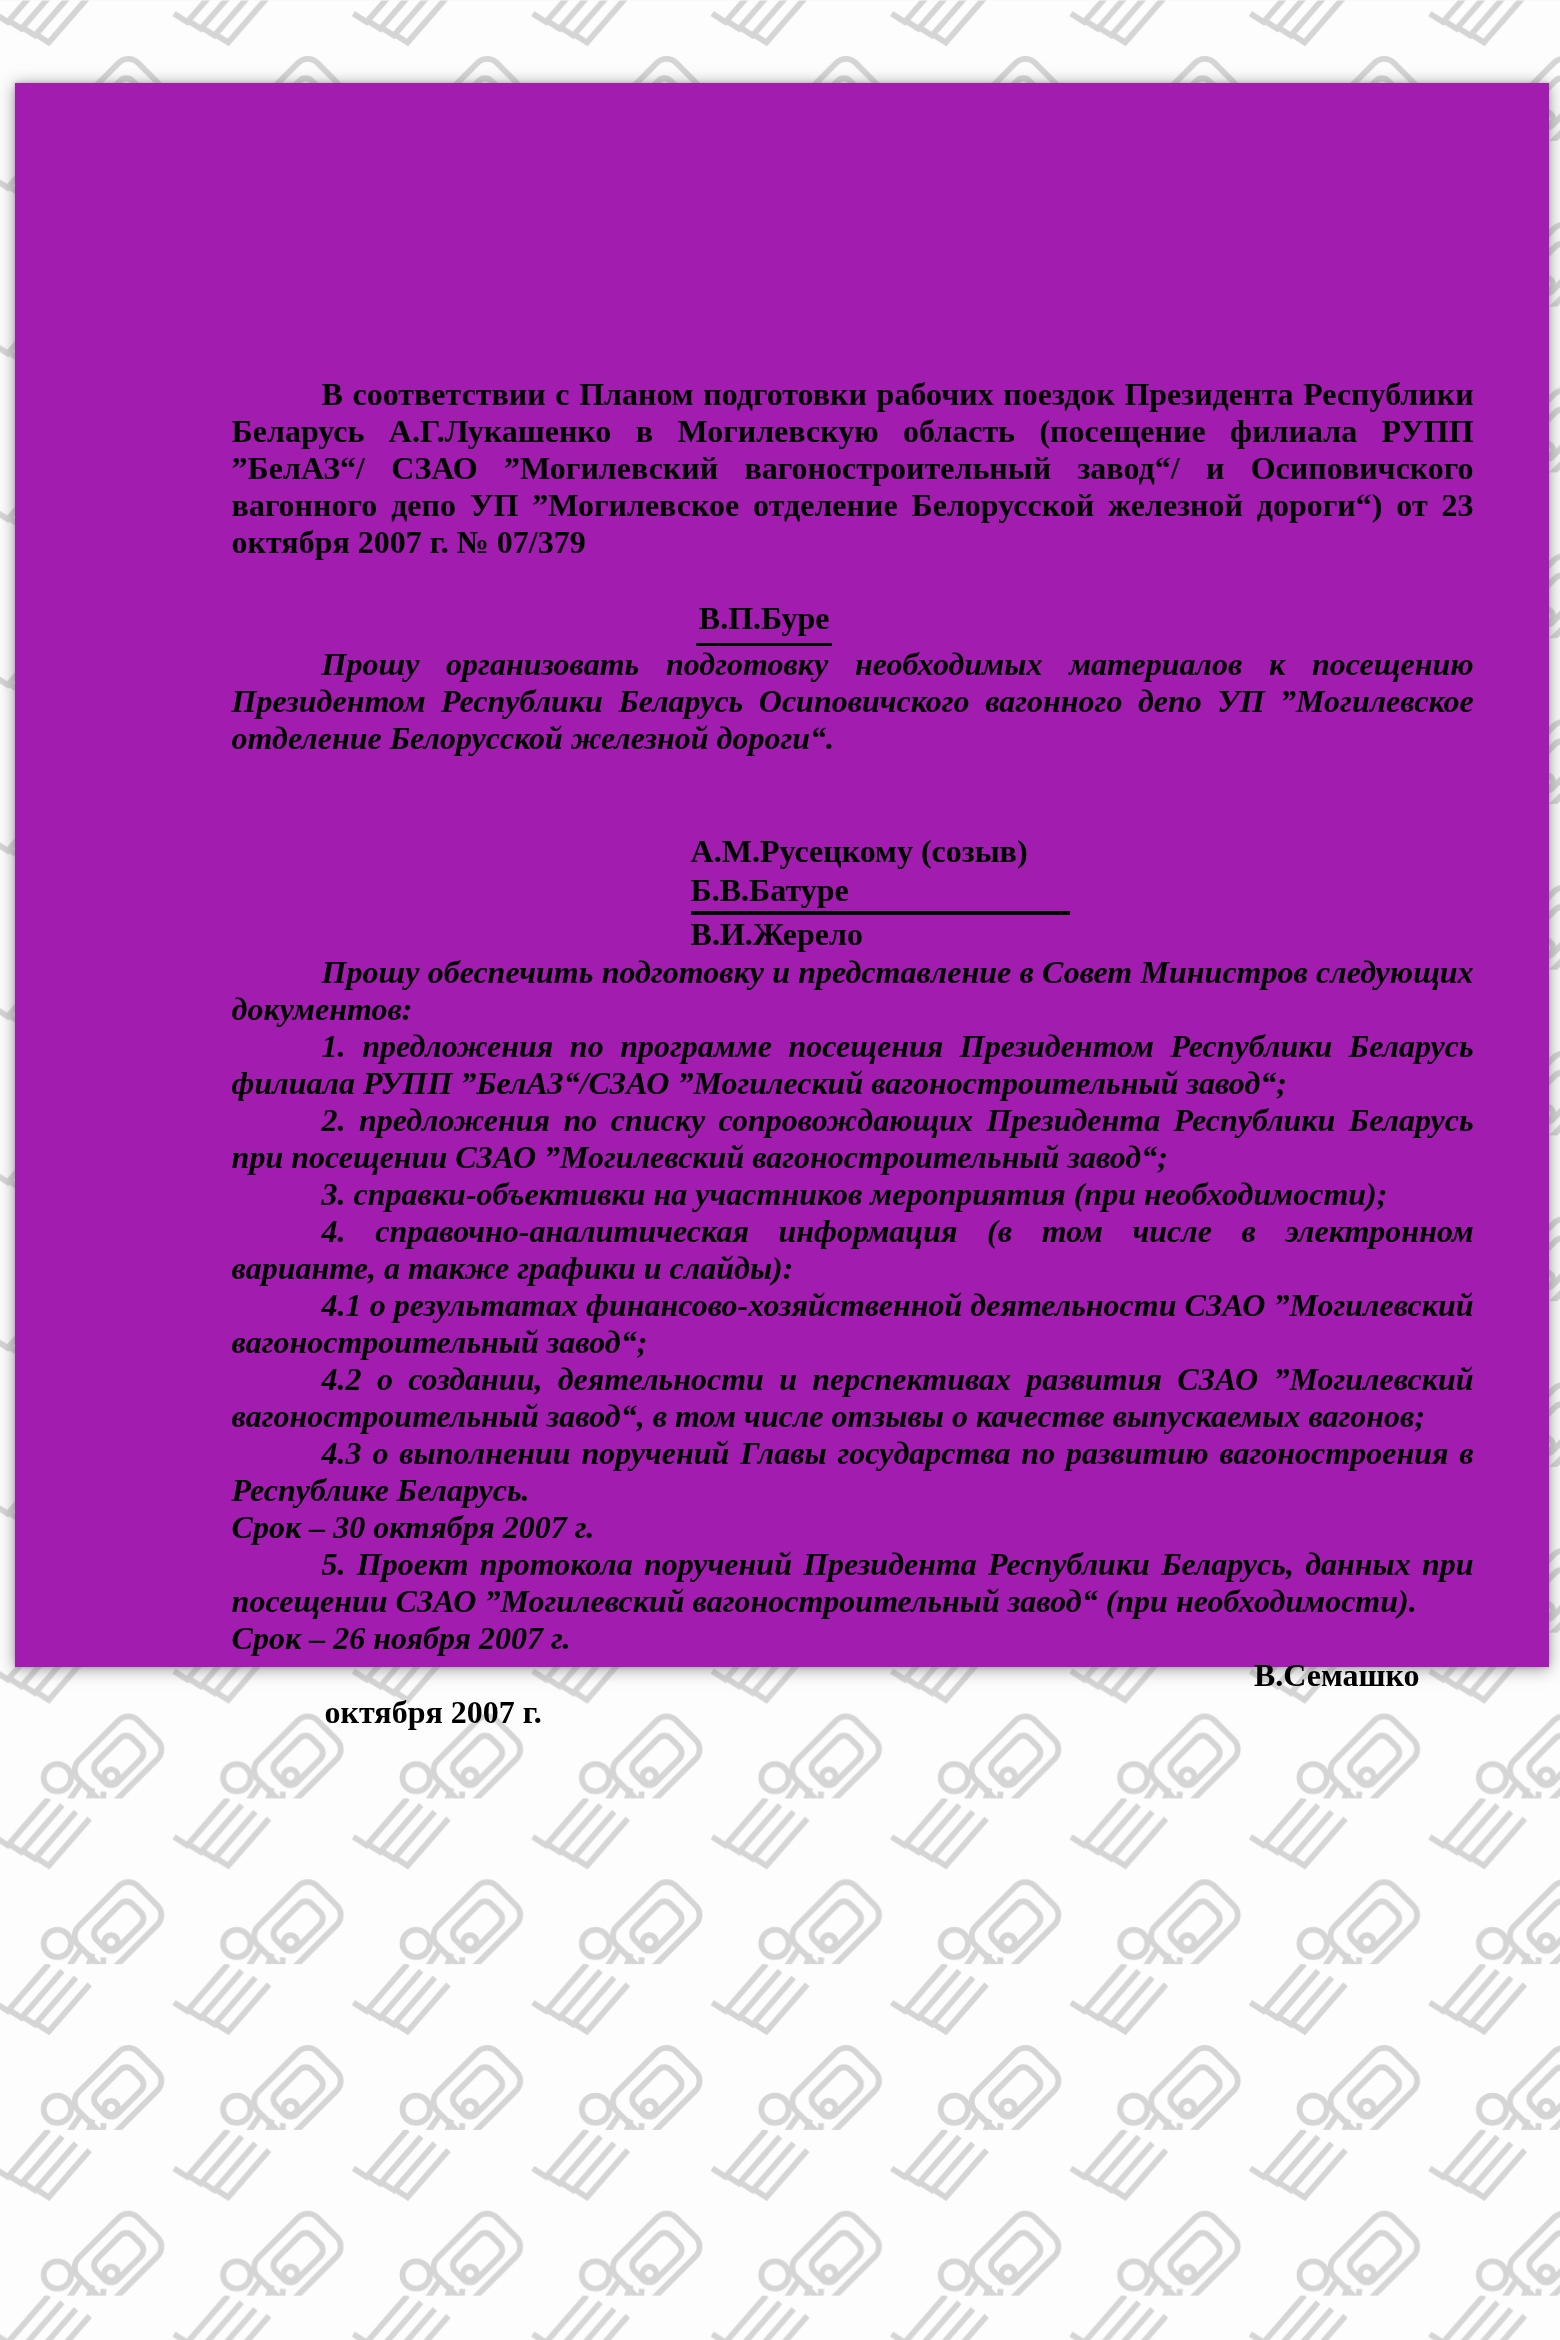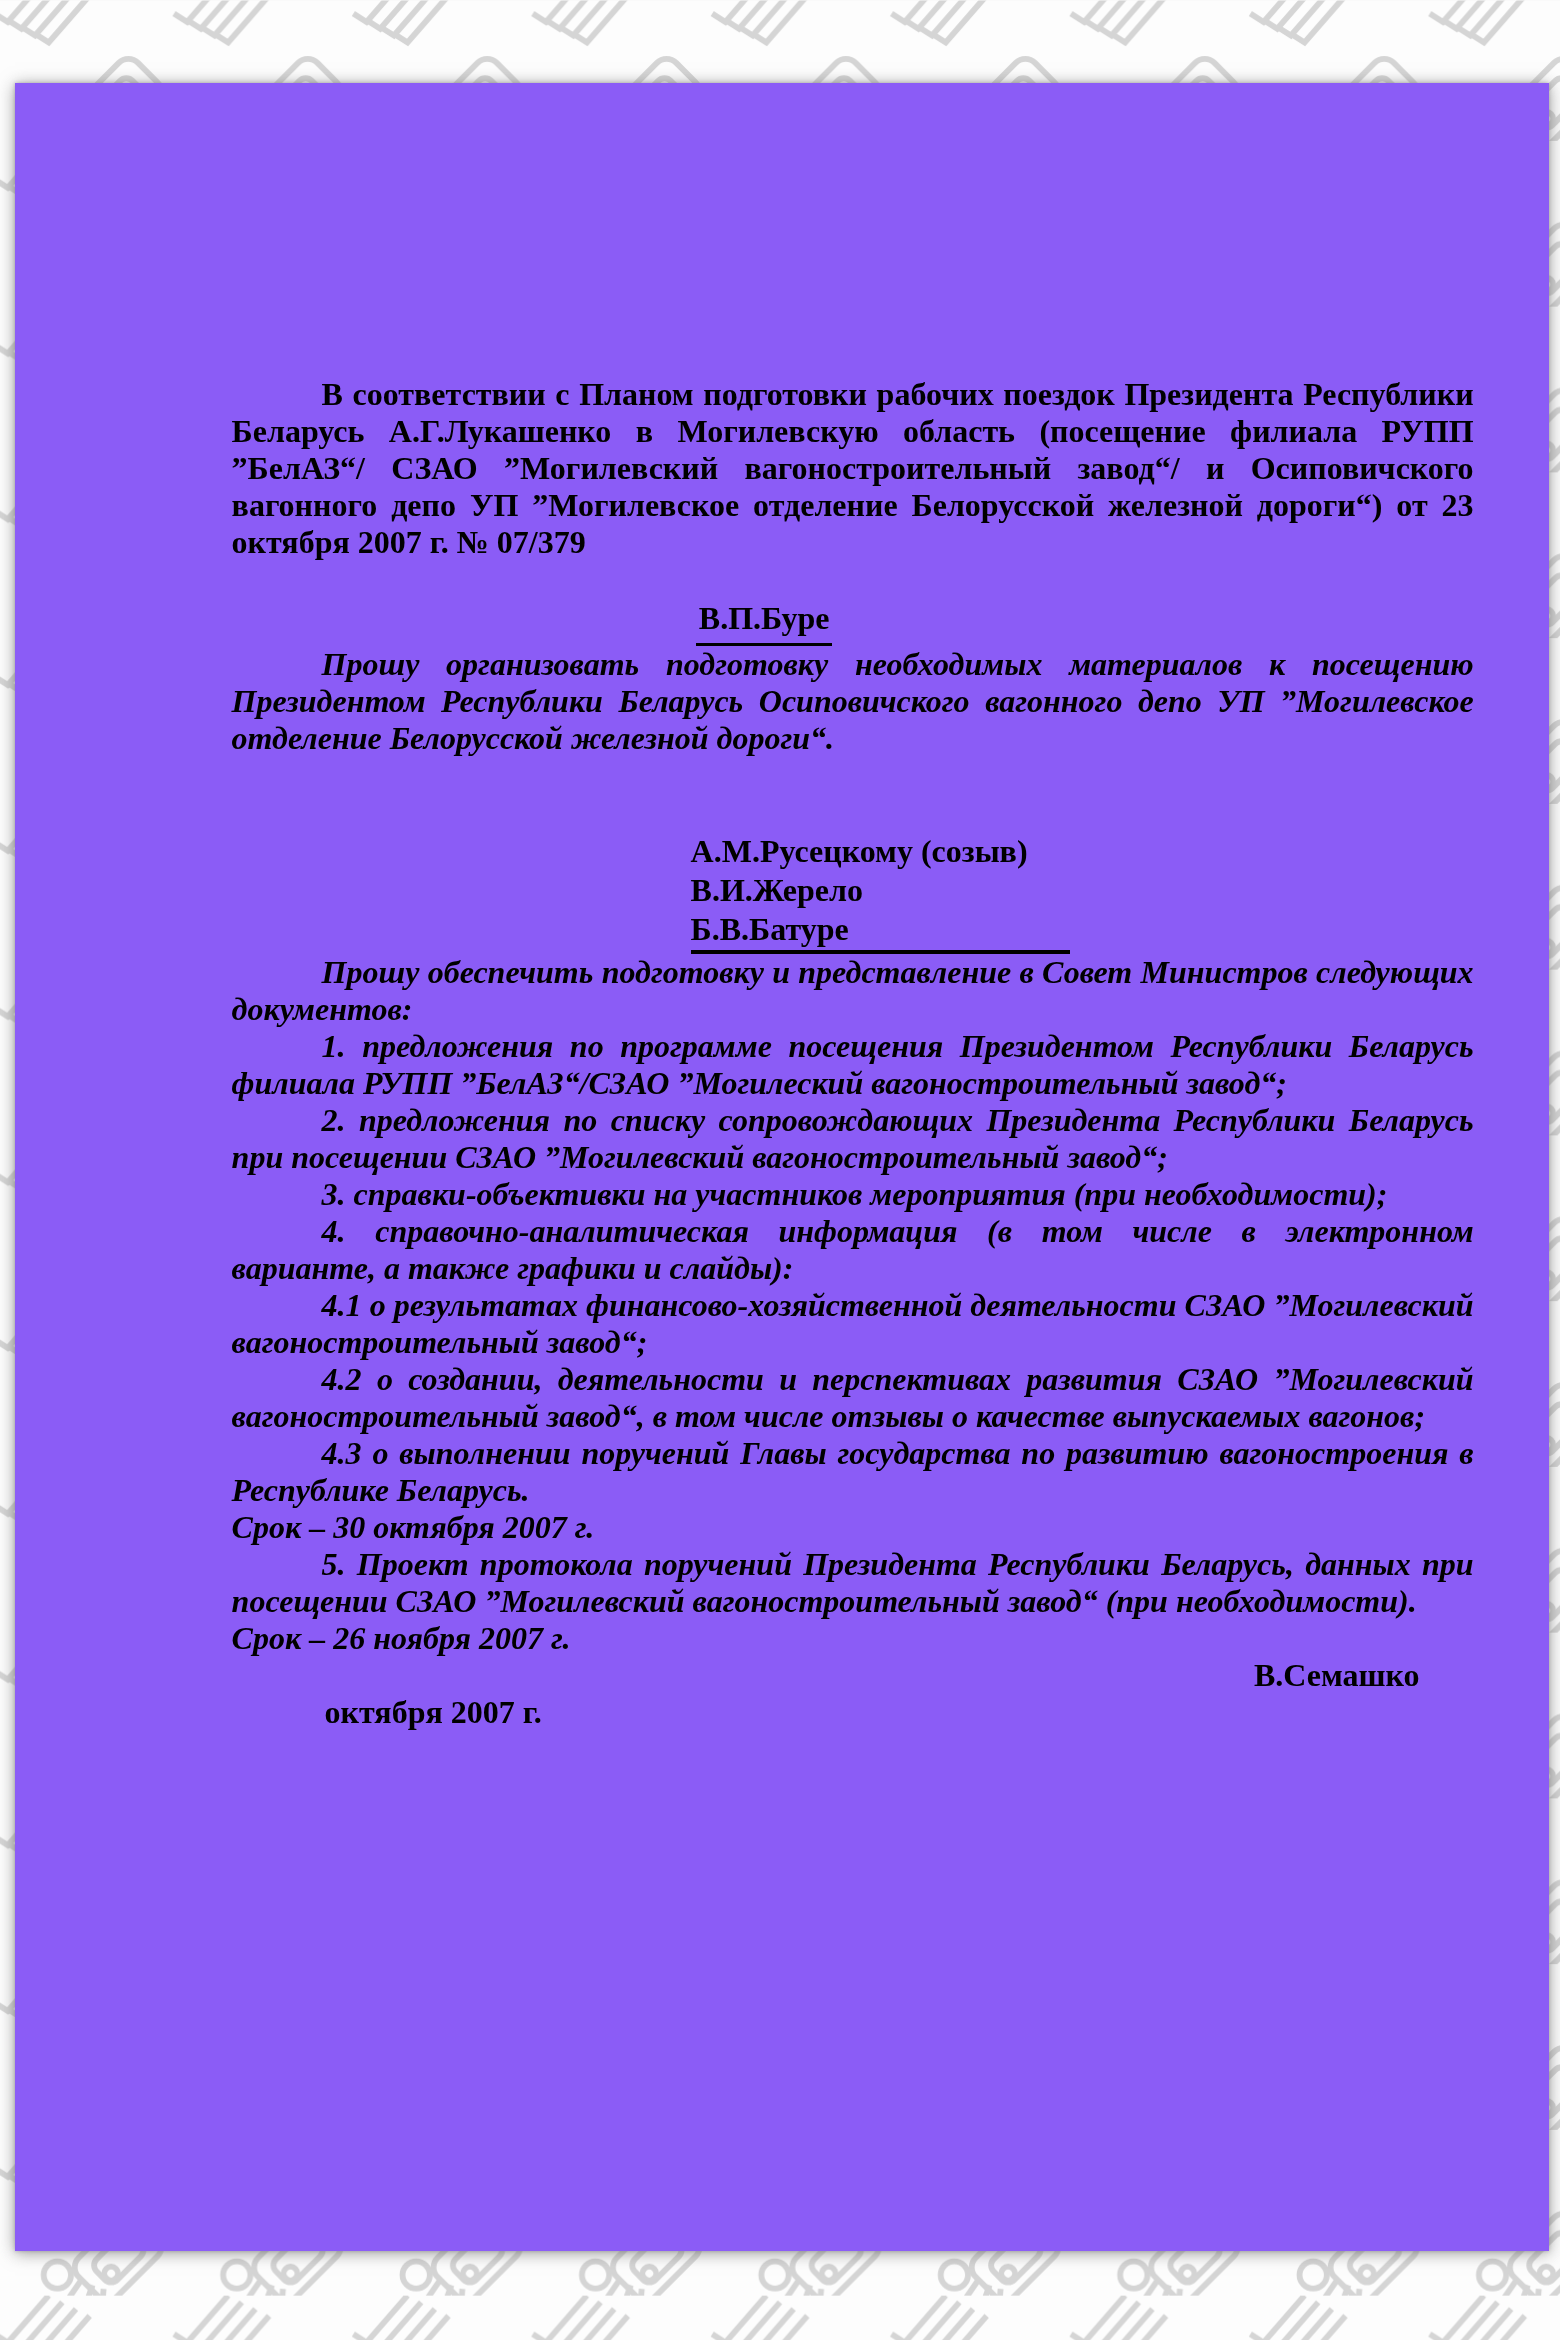--- a/index.html
+++ b/index.html
@@ -6,24 +6,24 @@
   body {
     width: 1560px; height: 2341px;
     position: relative; overflow: hidden;
     background: #f7f7f7;
     font-family: "Liberation Serif", "DejaVu Serif", serif;
   }
   .bg-svg { position: absolute; left: 0; top: 0; }
 
   .page {
     position: absolute; left: 14.6px; top: 83px;
-    width: 1534px; height: 2168px;
+    width: 1534px; height: 1584px;
     box-sizing: border-box;
     padding: 293px 75px 0 217px;
-    background: #8b5cf6;
+    background: #a21caf;
     box-shadow: 0 2px 15.6px rgba(105,105,105,.65), 0 0 3.9px rgba(140,140,140,.55);
     color: #000;
     font-weight: bold;
     font-size: 32px;
     line-height: 37px;
   }
 
   .page p { margin: 0; text-align: justify; }
   .ind { text-indent: 90px; }
   .it  { font-style: italic; }
@@ -103,22 +103,22 @@
   <p class="ind">В соответствии с Планом подготовки рабочих поездок Президента Республики Беларусь А.Г.Лукашенко в Могилевскую область (посещение филиала РУПП ”БелАЗ“/ СЗАО ”Могилевский вагоностроительный завод“/ и Осиповичского вагонного депо УП ”Могилевское отделение Белорусской железной дороги“) от 23 октября 2007 г. № 07/379</p>
 
   <div class="heading-center">
     <span class="u">В.П.Буре</span>
   </div>
 
   <p class="it ind req1">Прошу организовать подготовку необходимых материалов к посещению Президентом Республики Беларусь Осиповичского вагонного депо УП ”Могилевское отделение Белорусской железной дороги“.</p>
 
   <div class="names">
     <span class="name-line">А.М.Русецкому (созыв)</span>
+    <span class="name-line"><span class="long-underline">Б.В.Батуре</span></span>
     <span class="name-line">В.И.Жерело</span>
-    <span class="name-line"><span class="long-underline">Б.В.Батуре</span></span>
   </div>
 
   <p class="it ind req2">Прошу обеспечить подготовку и представление в Совет Министров следующих документов:</p>
 
   <p class="it ind">1. предложения по программе посещения Президентом Республики Беларусь филиала РУПП ”БелАЗ“/СЗАО ”Могилеский вагоностроительный завод“;</p>
   <p class="it ind">2. предложения по списку сопровождающих Президента Республики Беларусь при посещении СЗАО ”Могилевский вагоностроительный завод“;</p>
   <p class="it ind">3. справки-объективки на участников мероприятия (при необходимости);</p>
   <p class="it ind">4. справочно-аналитическая информация (в том числе в электронном варианте, а также графики и слайды):</p>
   <p class="it ind">4.1 о результатах финансово-хозяйственной деятельности СЗАО ”Могилевский вагоностроительный завод“;</p>
   <p class="it ind">4.2 о создании, деятельности и перспективах развития СЗАО ”Могилевский вагоностроительный завод“, в том числе отзывы о качестве выпускаемых вагонов;</p>

